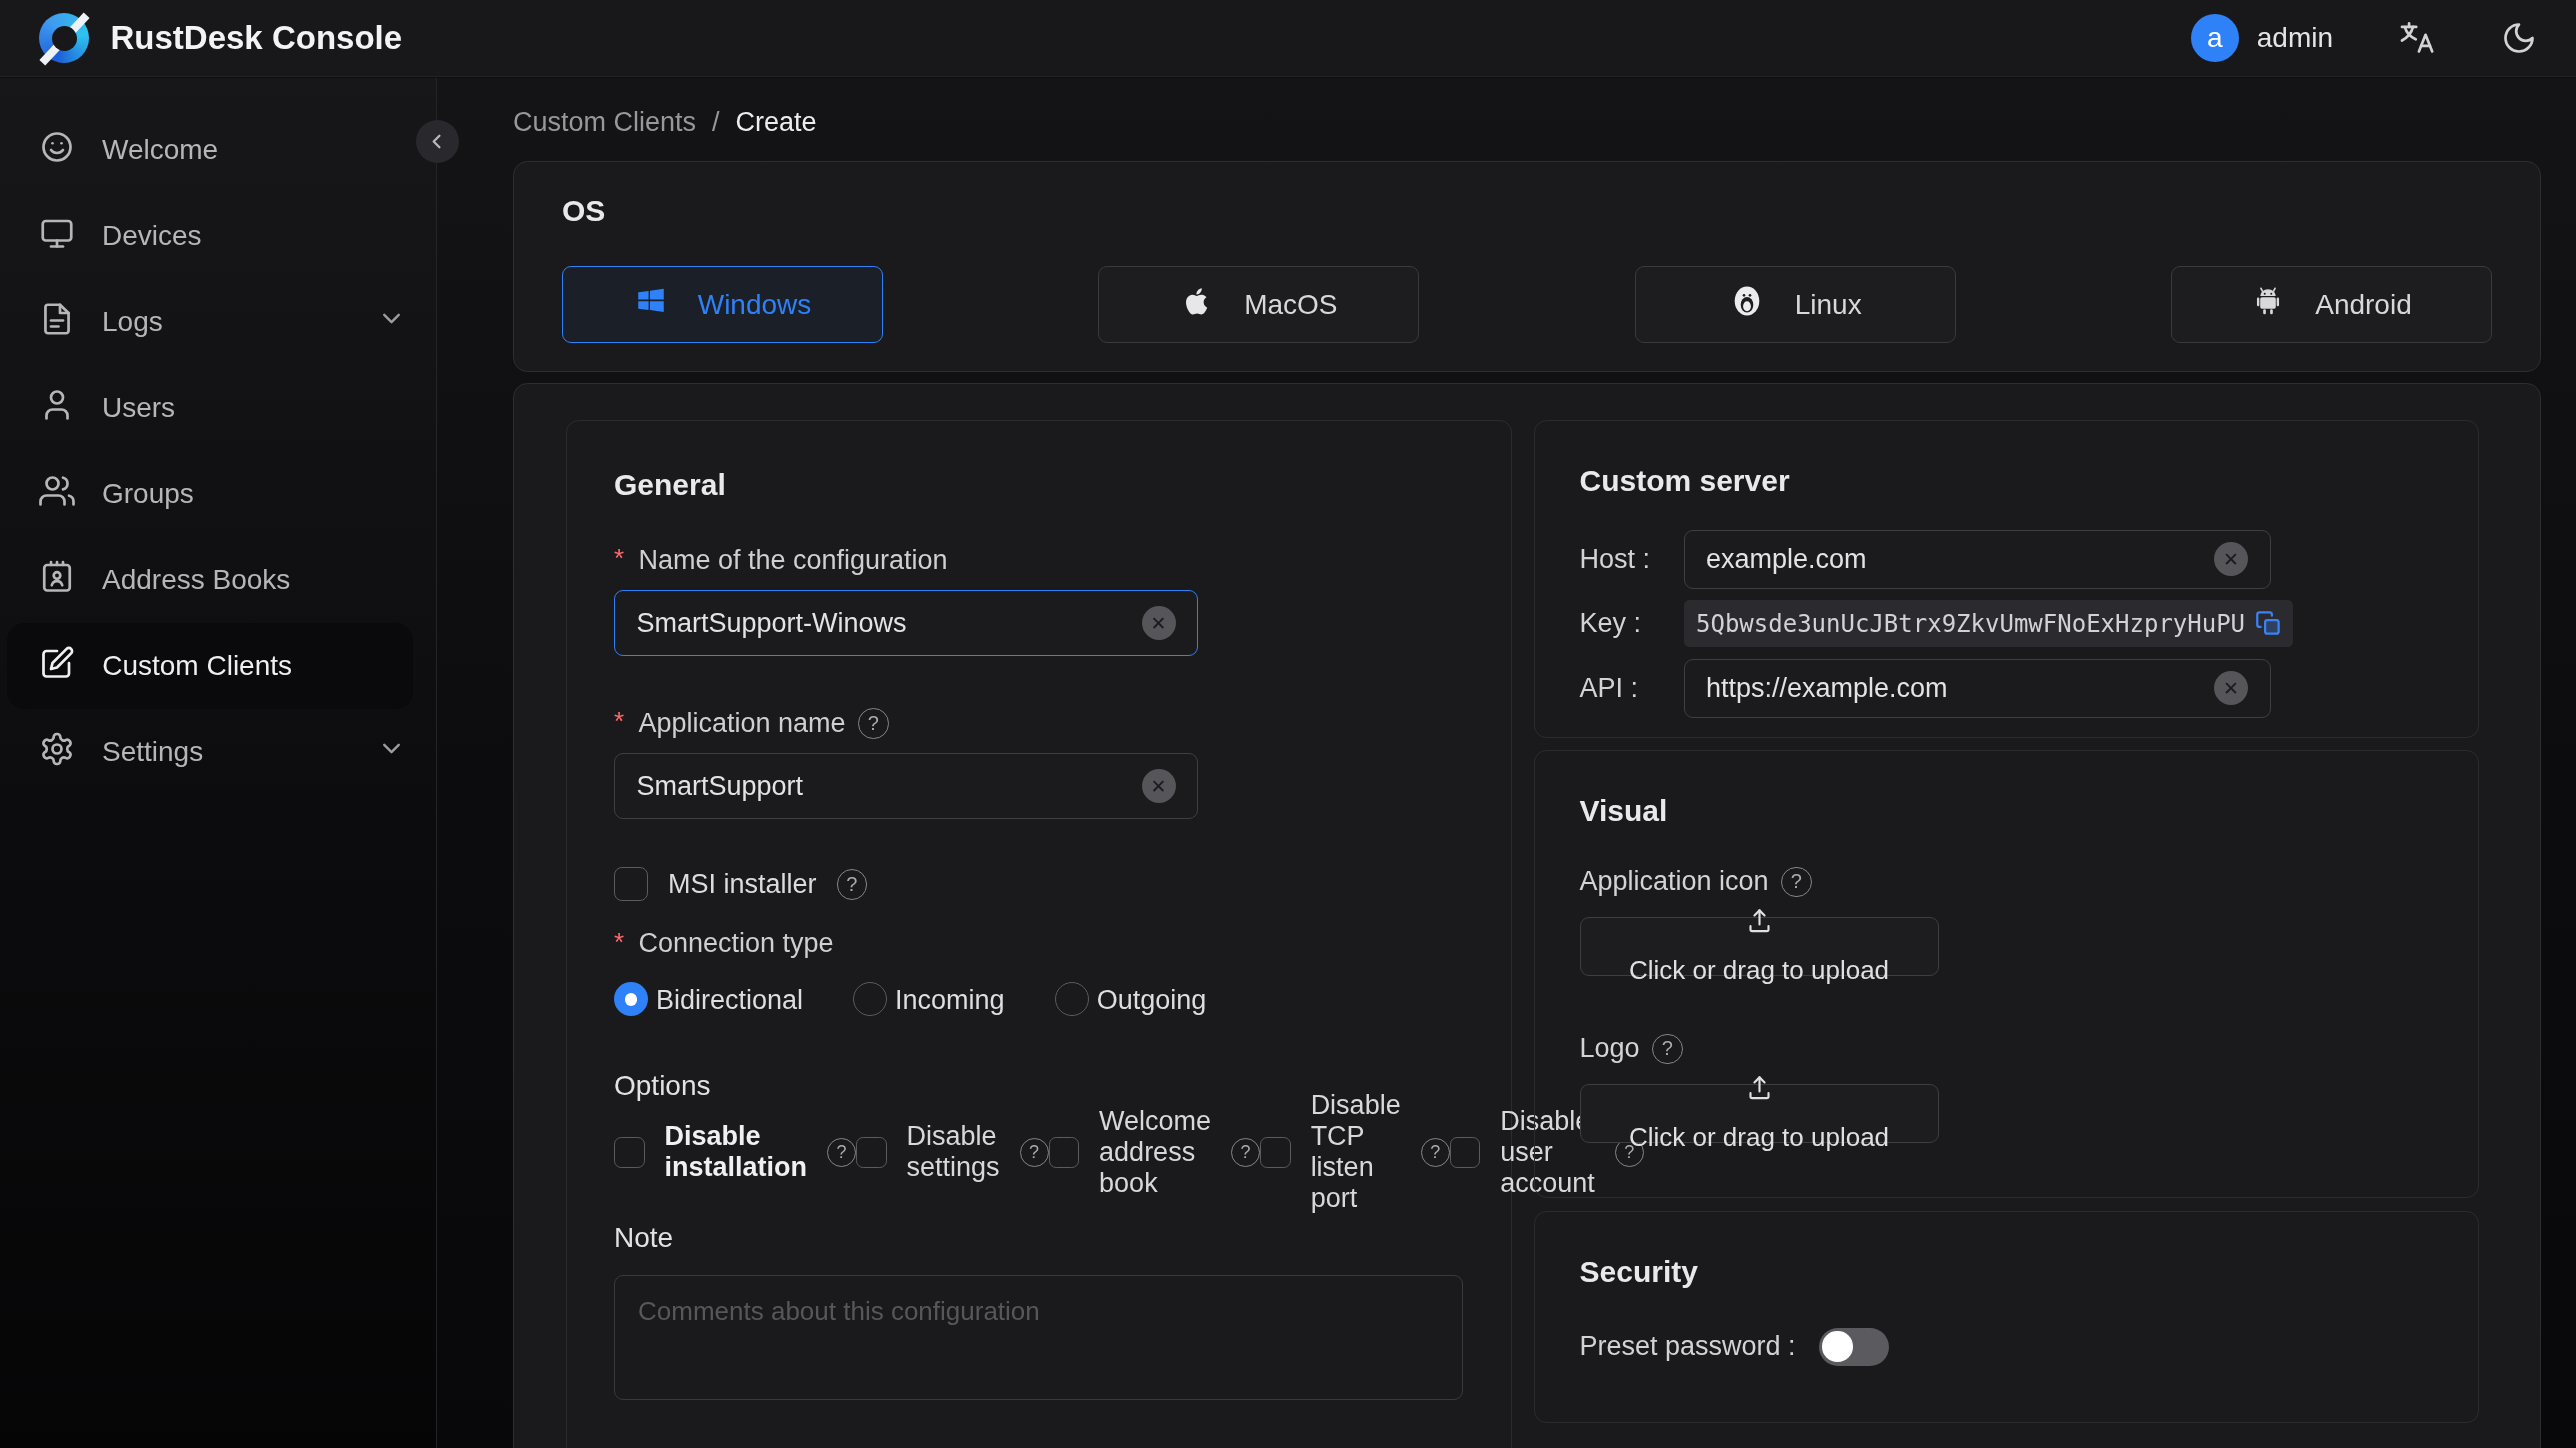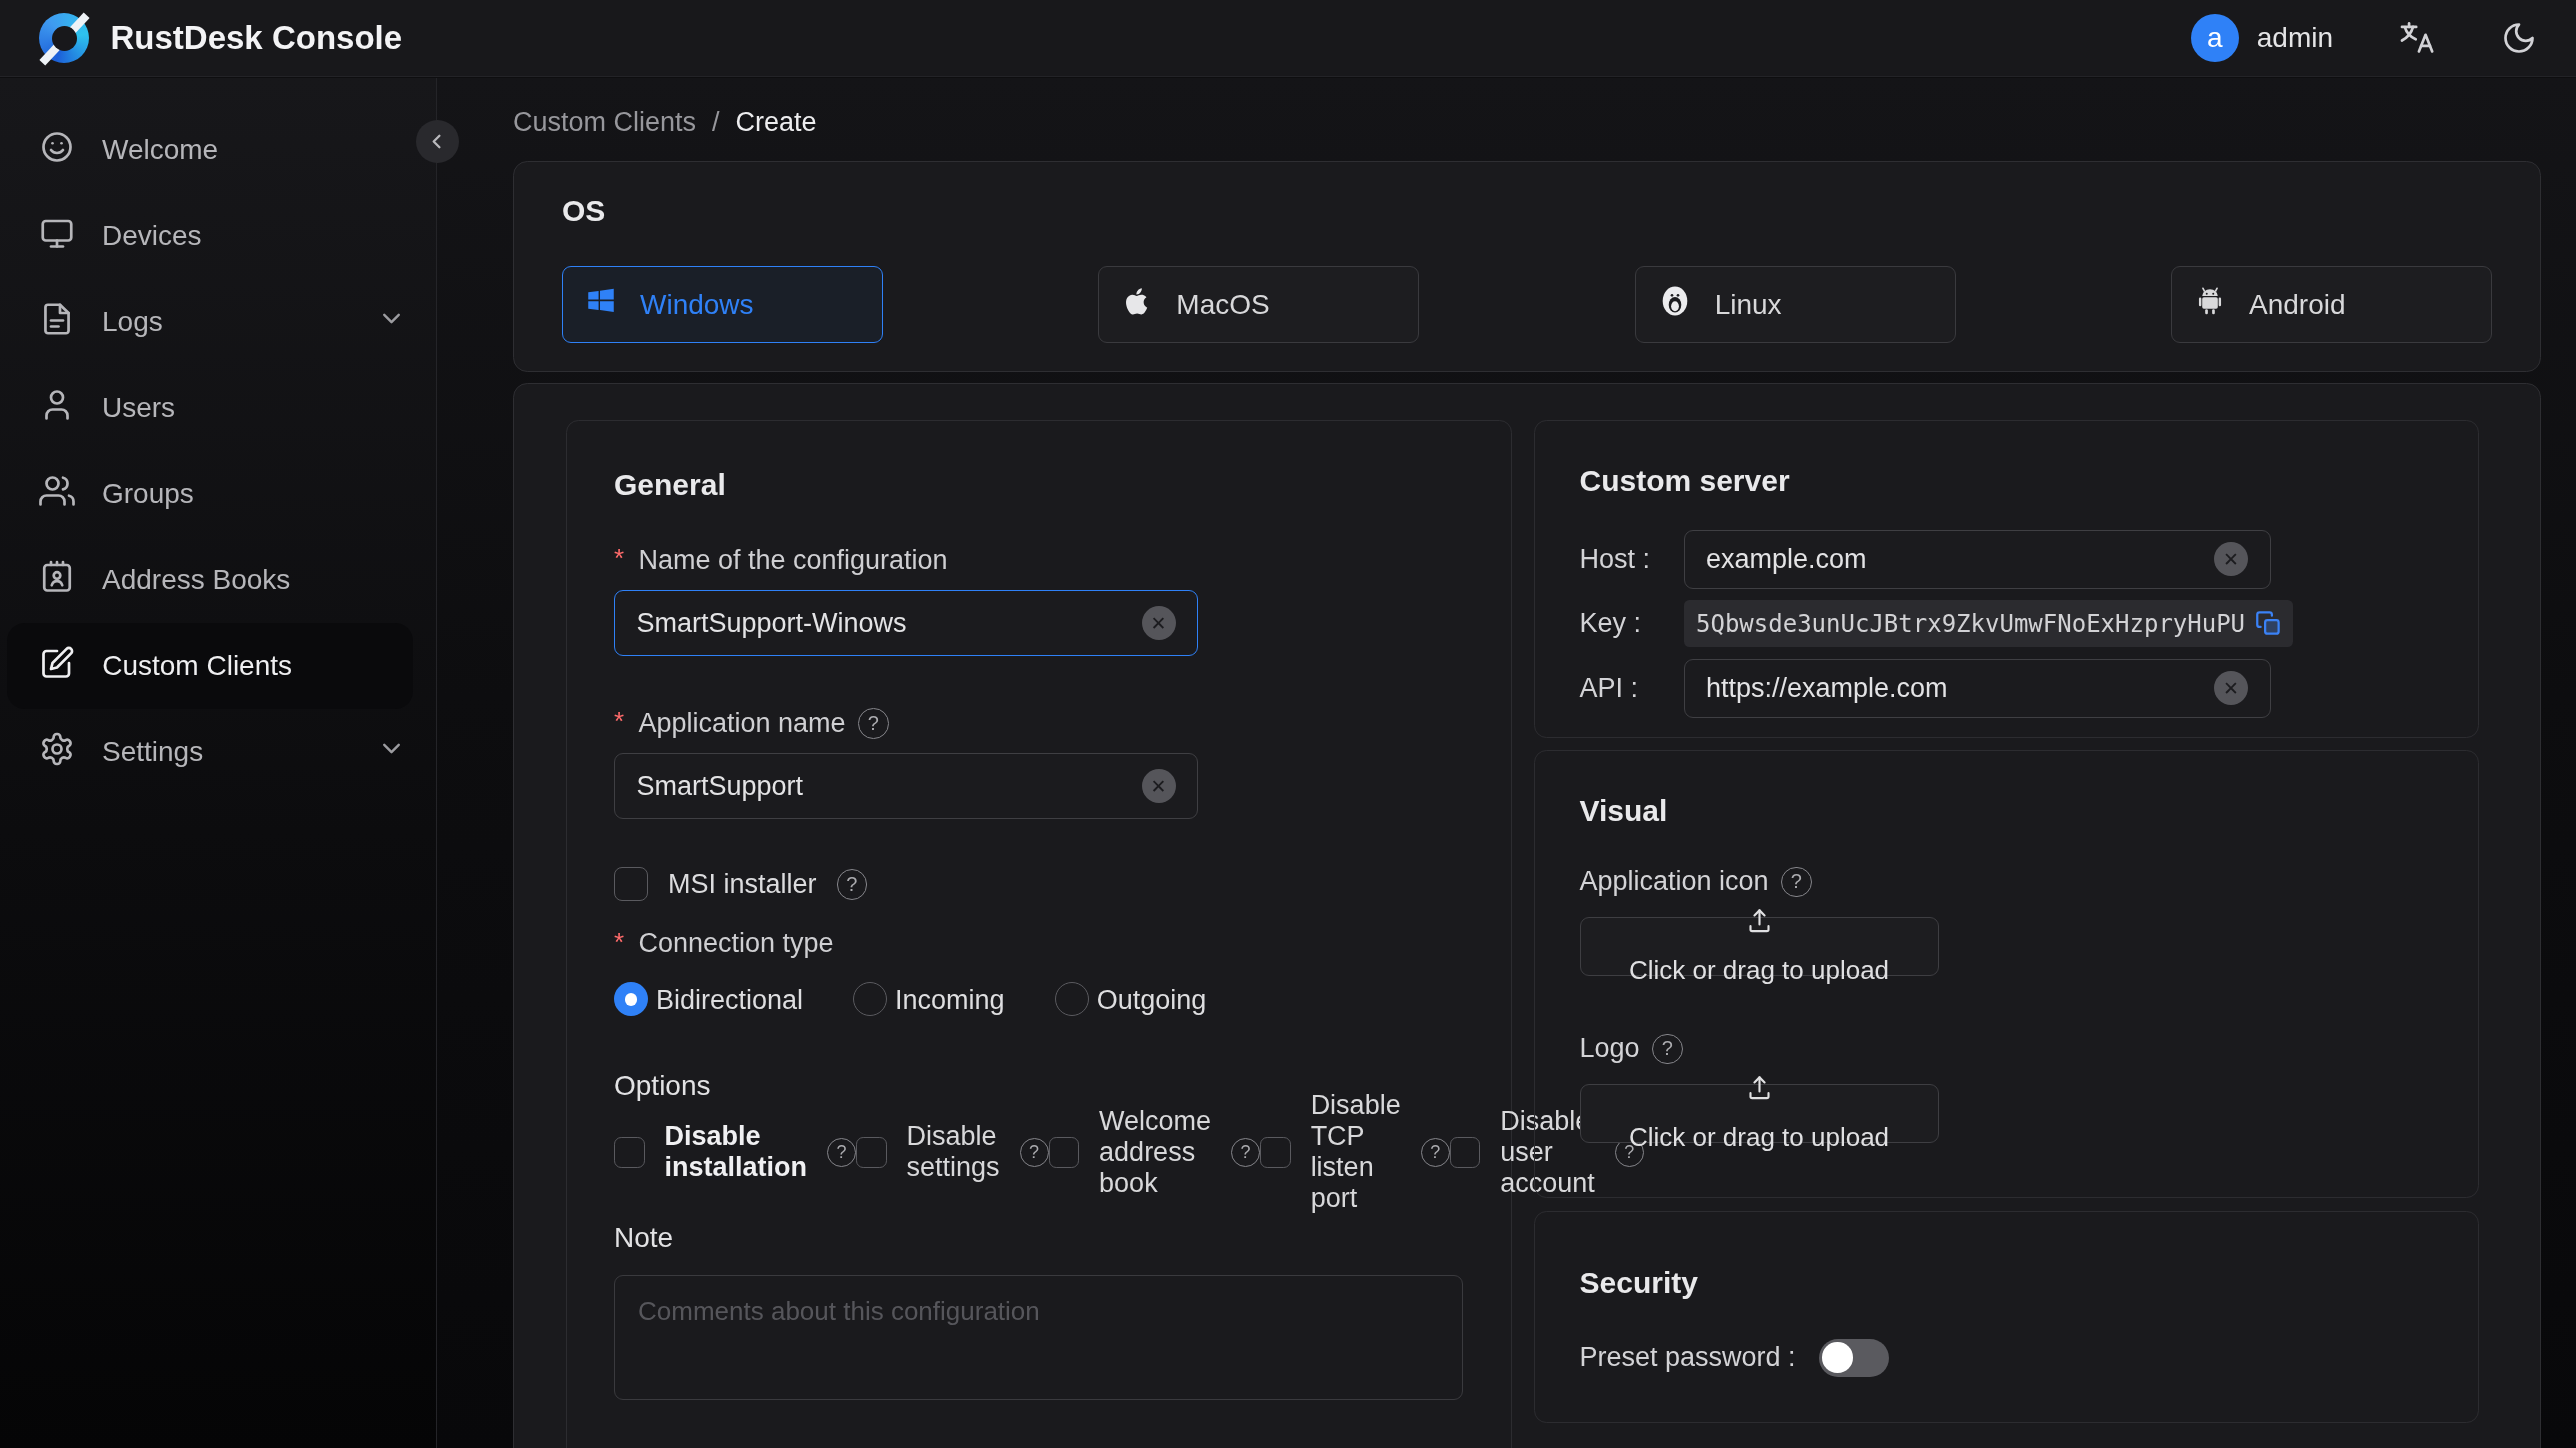--- a/index.html
+++ b/index.html
@@ -42,22 +42,22 @@
   .breadcrumb { margin:29px 0 0 76px; font-size:27px; color:#97979c; display:flex; gap:16px; }
   .breadcrumb .current { color:#ededef; }
 
   .card { background:#1a1a1d; border:0.9px solid #2e2e32; border-radius:14.3px; }
   .inner-card { background:transparent; border:0.9px solid #2c2c30; border-radius:12.5px; }
 
   .os-card { margin:23px 0 0 76px; width:2028px; height:211px; padding:32px 48px; }
   .section-title { font-size:30px; font-weight:600; color:#e9e9eb; }
   .os-buttons { display:flex; justify-content:space-between; margin-top:38px; }
   .os-btn { width:321px; height:77px; border:1.8px solid #3a3a3e; border-radius:9px; background:#1d1d20;
-    color:#d8d8da; display:flex; align-items:center; gap:22px;
-    font-size:28px; cursor:pointer;padding-left:21px; }
+    color:#d8d8da; display:flex; align-items:center; justify-content:center; gap:30px;
+    font-size:28px; cursor:pointer; }
   .os-btn.selected { border-color:#2f81f7; color:#2f81f7; background:rgba(47,129,247,0.05); }
 
   .outer-card { margin:10.8px 0 0 76px; width:2028px; height:1129px; padding:36px 0 0 52px;
     display:flex; gap:21.5px; align-items:flex-start; }
 
   
   .general-card { width:946px; height:1165px; padding:47px; }
   .field-label { margin-top:43px; font-size:27px; color:#cfcfd2; display:flex; align-items:center; gap:12.5px; }
   .req-star { color:#ff6b6b; font-size:26px; margin-right:1.8px; position:relative; top:-1.8px; }
   .help { width:30.5px; height:30.5px; border-radius:50%; border:1.8px solid #85858a; color:#ababaf;
@@ -101,21 +101,21 @@
     align-items:center; padding:0 10.8px 0 12.5px; gap:9px; }
   .key-text { font-family:"DejaVu Sans Mono", monospace; font-size:24px; color:#d2d2d5; flex:1;
     white-space:nowrap; overflow:hidden; }
   .copy-btn { flex:none; display:flex; align-items:center; cursor:pointer; }
   .visual-card { height:448px; padding:43px 45px; }
   .vis-label { margin-top:38px; font-size:27px; color:#d3d3d6; display:flex; align-items:center; gap:12.5px; }
   .vis-label.second { margin-top:57px; }
   .upload-btn { margin-top:20px; width:359px; height:59px; border:0.9px solid #3e3e42; border-radius:9px;
     background:#1d1d20; display:flex; align-items:center; justify-content:center; gap:14.3px;
     color:#e0e0e2; font-size:26px; cursor:pointer;flex-direction:column; }
-  .security-card { height:212px; padding:54px 45px; }
+  .security-card { height:212px; padding:43px 45px; }
   .toggle-row { margin-top:39px; display:flex; align-items:center; gap:23px; font-size:27px; color:#d3d3d6; }
   .toggle { width:70px; height:38px; border-radius:19px; background:#5a5a5f; position:relative; cursor:pointer; }
   .toggle .knob { position:absolute; left:3.6px; top:3.6px; width:30.5px; height:30.5px; border-radius:50%; background:#fff; }
 </style>
 </head>
 <body>
 
 <div class="topbar">
   <div class="logo">
     <div class="ring"></div>

